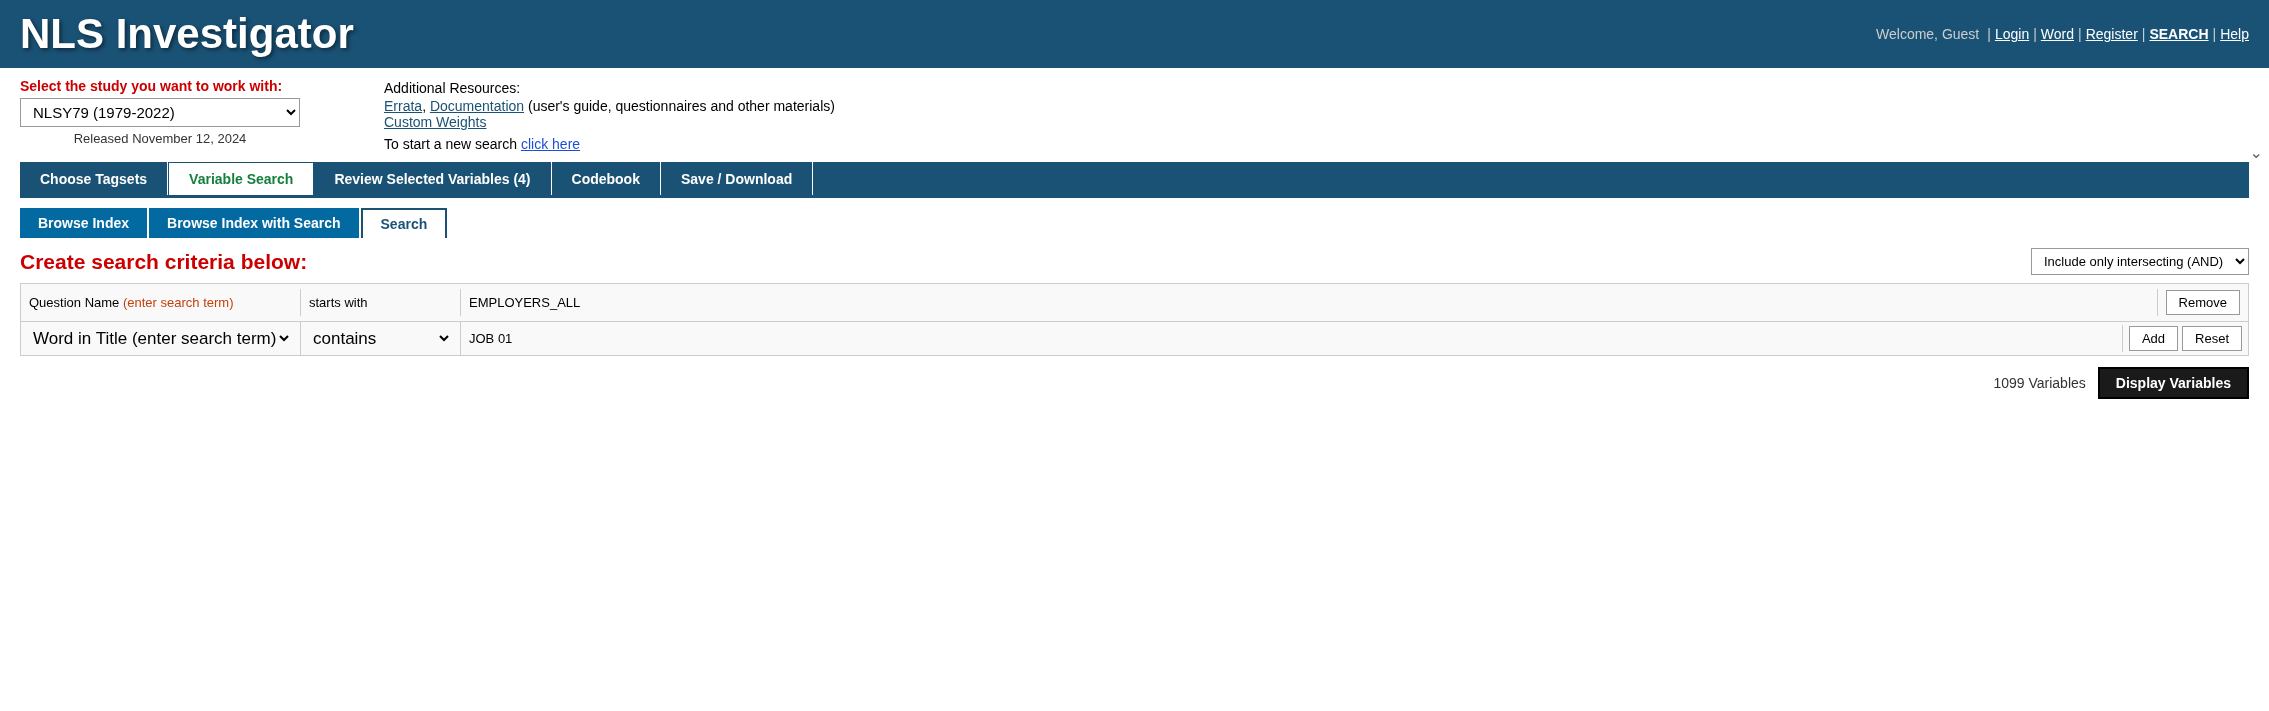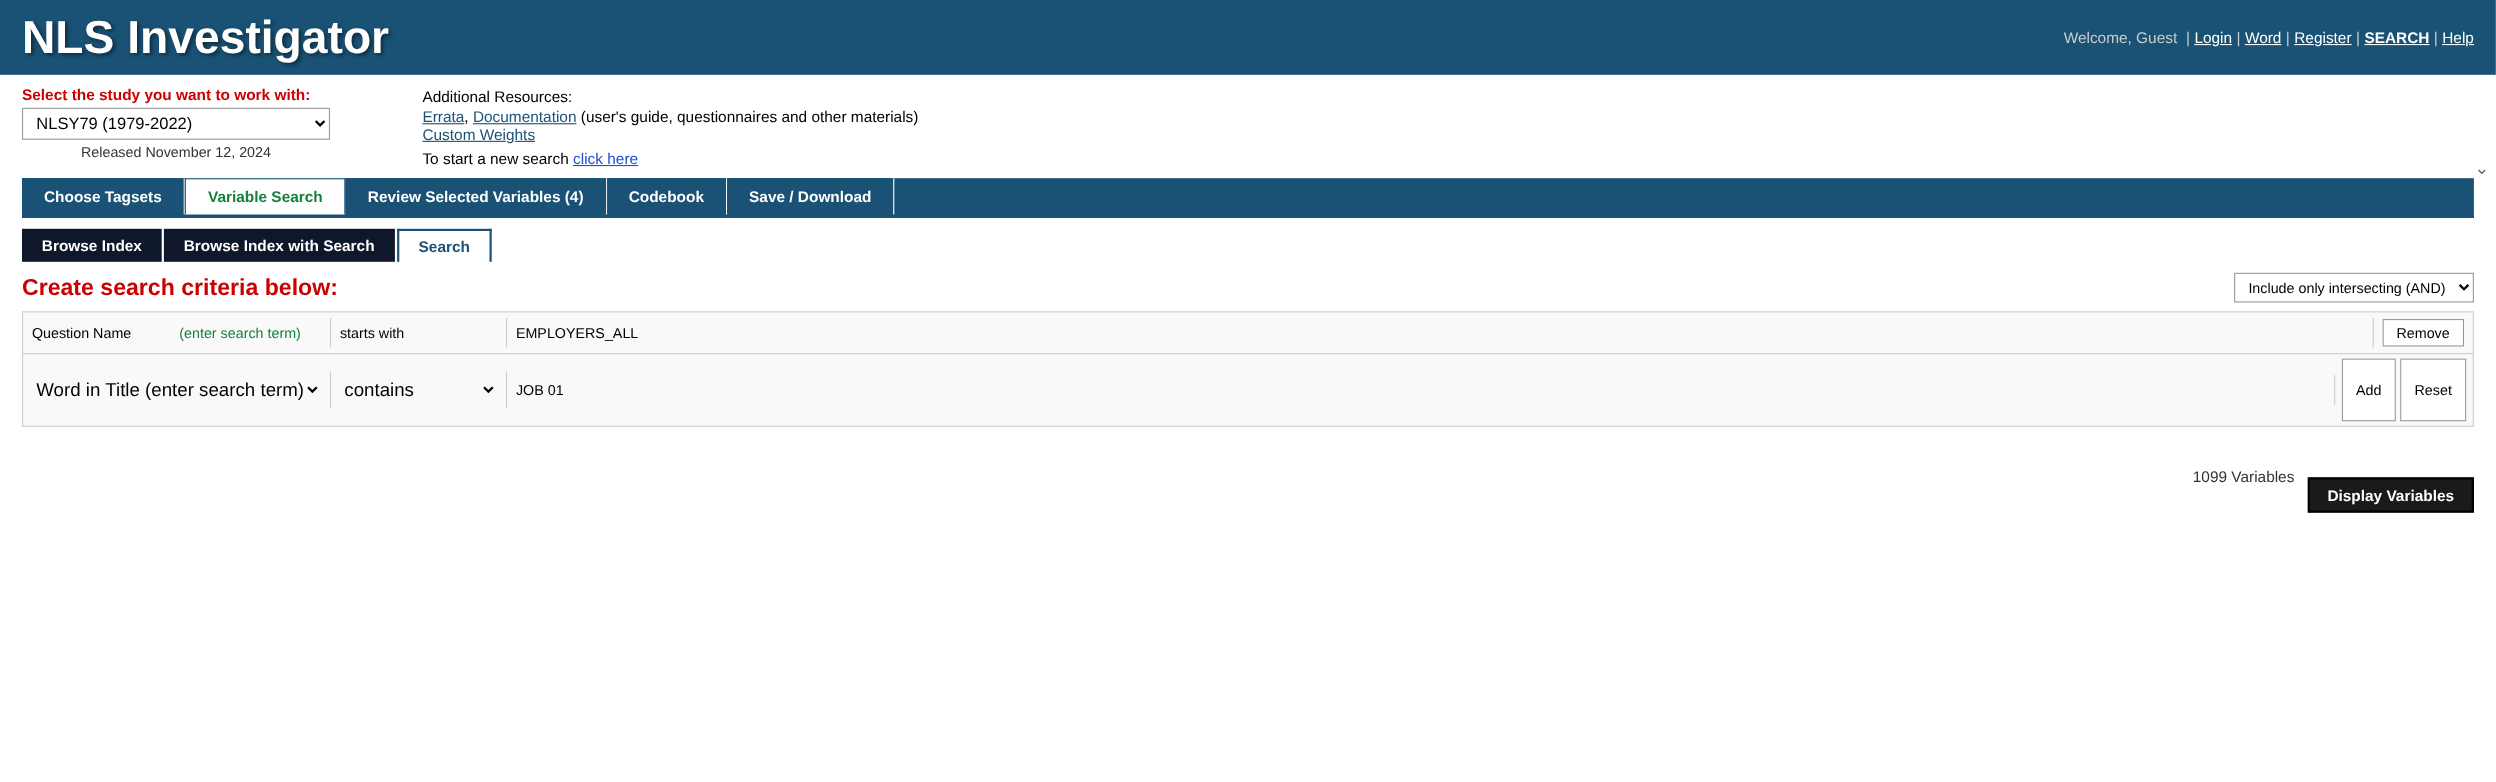--- a/index.html
+++ b/index.html
@@ -111,21 +111,21 @@
     }
 
     
     .sub-tabs {
       display: flex;
       margin-top: 10px;
       gap: 2px;
     }
     .sub-tab {
       padding: 6px 18px;
-      background: #0f172a;
+      background: #0369a1;
       color: #fff;
       border: none;
       cursor: pointer;
       font-size: 14px;
       font-weight: bold;
     }
     .sub-tab.active {
       background: #fff;
       color: #1a5276;
       border: 2px solid #1a5276;
@@ -189,21 +189,21 @@
       cursor: pointer;
     }
     .btn-remove {
       padding: 4px 12px;
       background: #fff;
       border: 1px solid #999;
       cursor: pointer;
       font-size: 13px;
     }
     .btn-add {
-      padding: 20px 12px;
+      padding: 4px 12px;
       background: #fff;
       border: 1px solid #999;
       cursor: pointer;
       font-size: 13px;
       margin-right: 2px;
     }
     .btn-reset {
       padding: 4px 12px;
       background: #fff;
       border: 1px solid #999;
@@ -211,21 +211,20 @@
       font-size: 13px;
     }
     .btn-display {
       padding: 6px 16px;
       background: #1a1a1a;
       color: #fff;
       border: 2px solid #000;
       cursor: pointer;
       font-size: 14px;
       font-weight: bold;
-      margin-top: 35px;
     }
 
     
     .footer-row {
       display: flex;
       justify-content: flex-end;
       align-items: center;
       margin-top: 12px;
       gap: 12px;
     }
@@ -301,21 +300,21 @@
       <span class="create-label">Create search criteria below:</span>
       <select class="intersect-select">
         <option>Include only intersecting (AND)</option>
         <option>Include all (OR)</option>
       </select>
     </div>
 
     <div class="search-row">
       <div class="search-cell search-cell-name">
         <span>Question Name</span>
-        <span style="color:#15803d;margin-left:40px;">  (enter search term)</span>
+        <span style="color:#c2410c;">  (enter search term)</span>
       </div>
       <div class="search-cell search-cell-op">
         <span>starts with</span>
       </div>
       <div class="search-cell search-cell-value">
         <input class="search-input" type="text" value="EMPLOYERS_ALL" readonly="" style="">
       </div>
       <div class="search-cell search-cell-action">
         <button class="btn-remove">Remove</button>
       </div>

